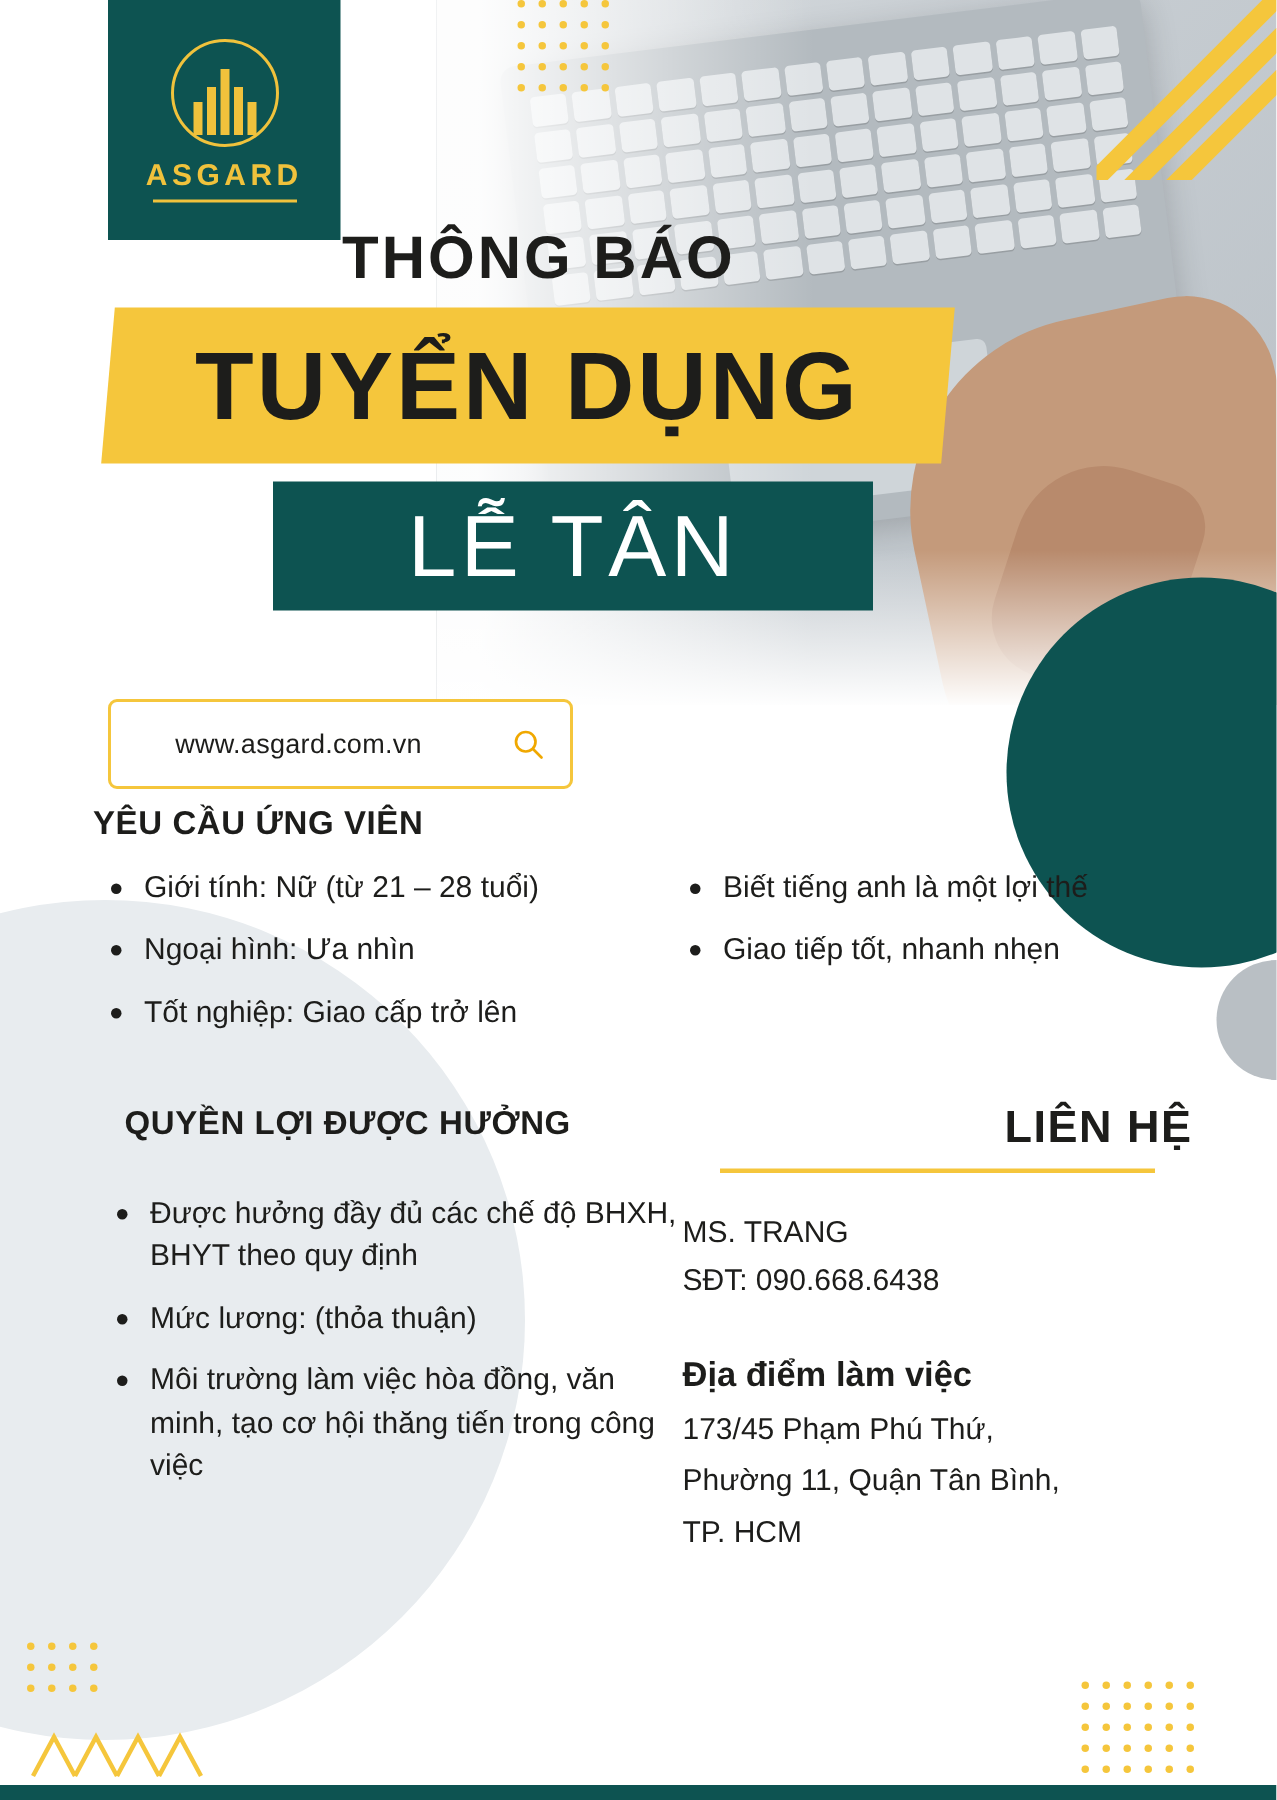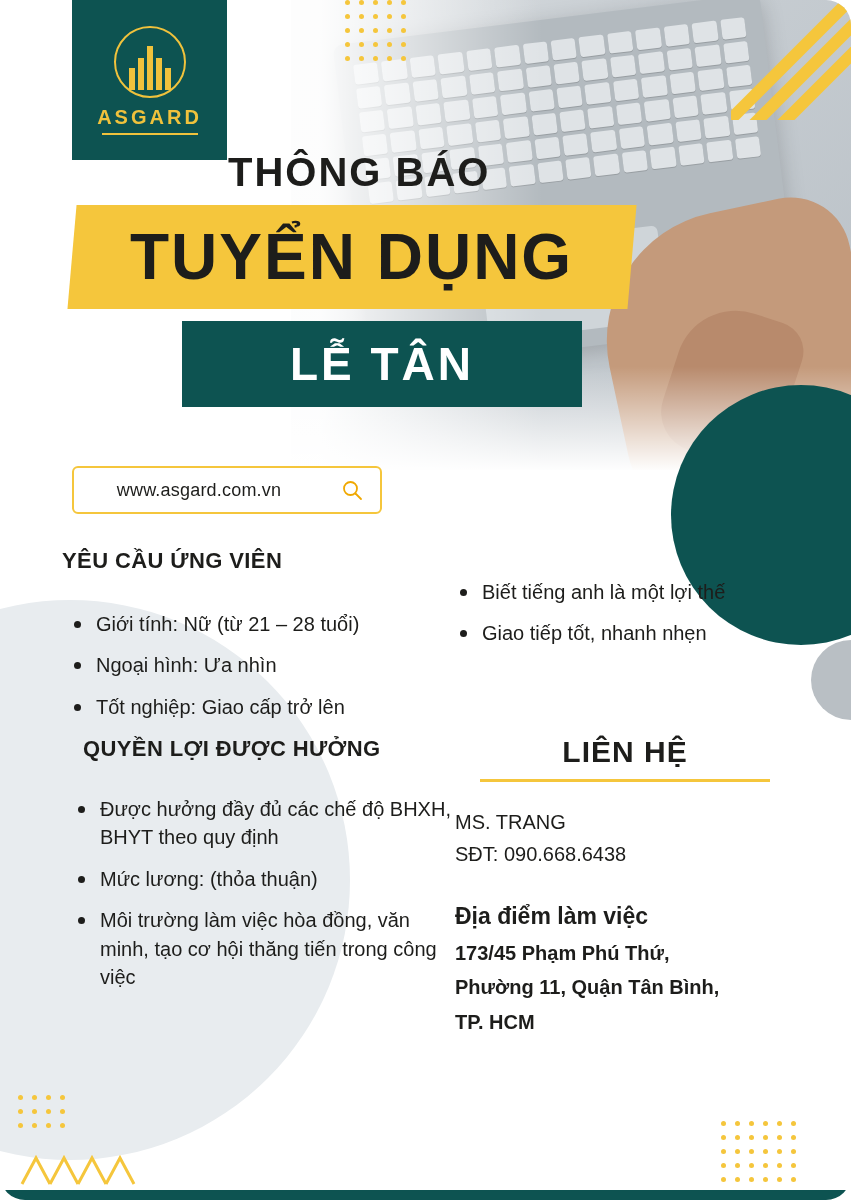--- a/index.html
+++ b/index.html
@@ -12,21 +12,20 @@
     overflow: hidden;
     position: relative;
   }
 
   .poster {
     position: relative;
     width: 851px;
     height: 1200px;
     background: #ffffff;
     overflow: hidden;
-    border-radius: 25px;
   }
 
   
   .photo-area {
     position: absolute;
     top: 0;
     right: 0;
     width: 560px;
     height: 470px;
     background: linear-gradient(135deg, #d9dde0 0%, #c7cdd2 40%, #b9c0c6 100%);
@@ -266,34 +265,34 @@
     margin-top: 12px;
     background: #0d5351;
     height: 86px;
     width: 400px;
     margin-left: 182px;
     display: flex;
     align-items: center;
     justify-content: center;
   }
   .letan-band span {
-    font-size: 46px;
-    font-weight: 700;
+    font-size: 58px;
+    font-weight: 400;
     letter-spacing: 3px;
     color: #ffffff;
     white-space: nowrap;
   }
 
   
   .website-pill {
     position: absolute;
     left: 72px;
     top: 466px;
     width: 310px;
-    height: 48px;
+    height: 60px;
     border: 2px solid #f5c63c;
     border-radius: 6px;
     display: flex;
     align-items: center;
     background: #ffffff;
     z-index: 7;
   }
   .website-pill .url {
     flex: 1;
     text-align: center;
@@ -310,21 +309,21 @@
   }
 
   
   .sec-title {
     font-size: 22px;
     font-weight: 800;
     color: #1d1d1b;
     letter-spacing: 0.4px;
   }
 
-  .req-title { position: absolute; left: 62px; top: 536px; z-index: 7; margin-top: 12px; }
+  .req-title { position: absolute; left: 62px; top: 536px; z-index: 7; }
 
   ul.bullets { list-style: none; }
   ul.bullets li {
     position: relative;
     padding-left: 30px;
     font-size: 20px;
     line-height: 1.42;
     color: #1d1d1b;
     margin-bottom: 13px;
   }
@@ -332,31 +331,31 @@
     content: "";
     position: absolute;
     left: 8px;
     top: 11px;
     width: 7px;
     height: 7px;
     border-radius: 50%;
     background: #1d1d1b;
   }
 
-  .req-col-left { position: absolute; left: 66px; top: 578px; width: 380px; z-index: 7; margin-top: 32px; }
+  .req-col-left { position: absolute; left: 66px; top: 578px; width: 380px; z-index: 7; }
   .req-col-right { position: absolute; left: 452px; top: 578px; width: 370px; z-index: 7; }
 
   .ben-title { position: absolute; left: 68px; top: 736px; z-index: 7; margin-left: 15px; }
   .ben-list { position: absolute; left: 70px; top: 795px; width: 390px; z-index: 7; }
   .ben-list li { margin-bottom: 10px; }
 
   
   .contact-wrap { position: absolute; left: 455px; top: 735px; width: 340px; z-index: 7; }
   .contact-title {
-    text-align: center;
+    text-align: right;
     font-size: 30px;
     font-weight: 800;
     color: #1d1d1b;
     letter-spacing: 1px;
   }
   .contact-rule {
     width: 290px;
     height: 3px;
     background: #f5c63c;
     margin: 10px auto 24px;
@@ -366,21 +365,21 @@
     color: #1d1d1b;
     line-height: 1.62;
   }
   .contact-sub {
     font-size: 23px;
     font-weight: 800;
     color: #1d1d1b;
     margin-top: 32px;
     margin-bottom: 6px;
   }
-  .addr-line { font-size: 20px; color: #1d1d1b; line-height: 1.72; font-weight: bold; }
+  .addr-line { font-size: 20px; color: #1d1d1b; line-height: 1.72; }
 </style>
 </head>
 <body>
 
 <div class="poster">
 
   <div class="photo-area">
     <div class="photo-laptop">
       <div class="keyboard">
         <span class="key"></span>

